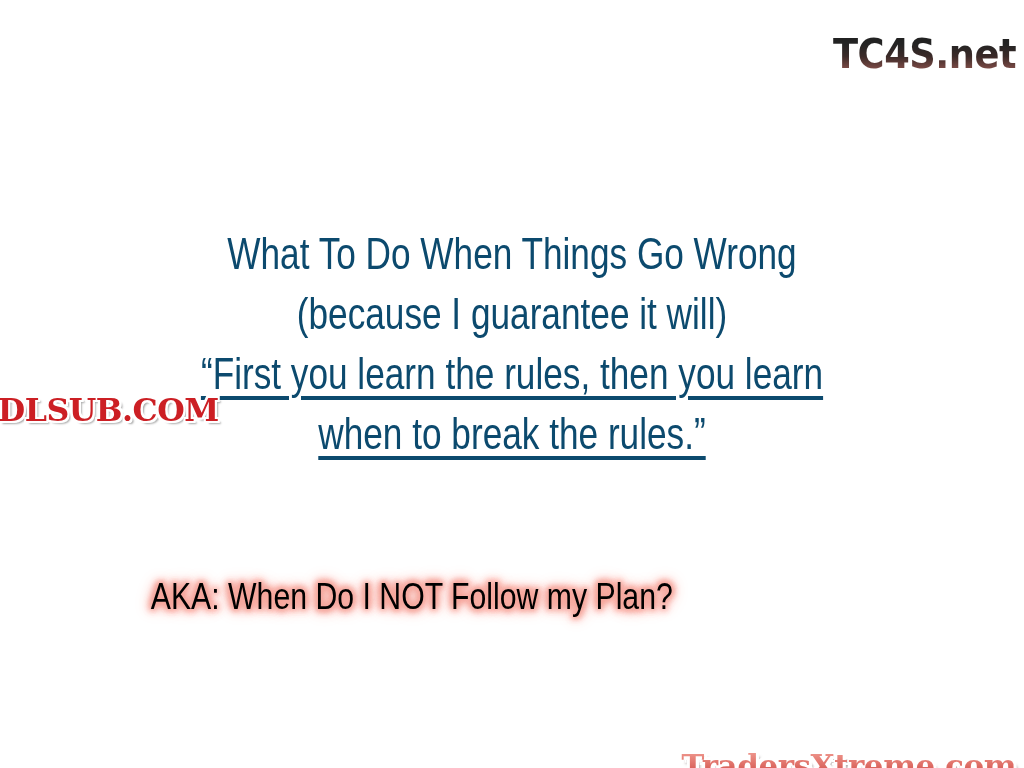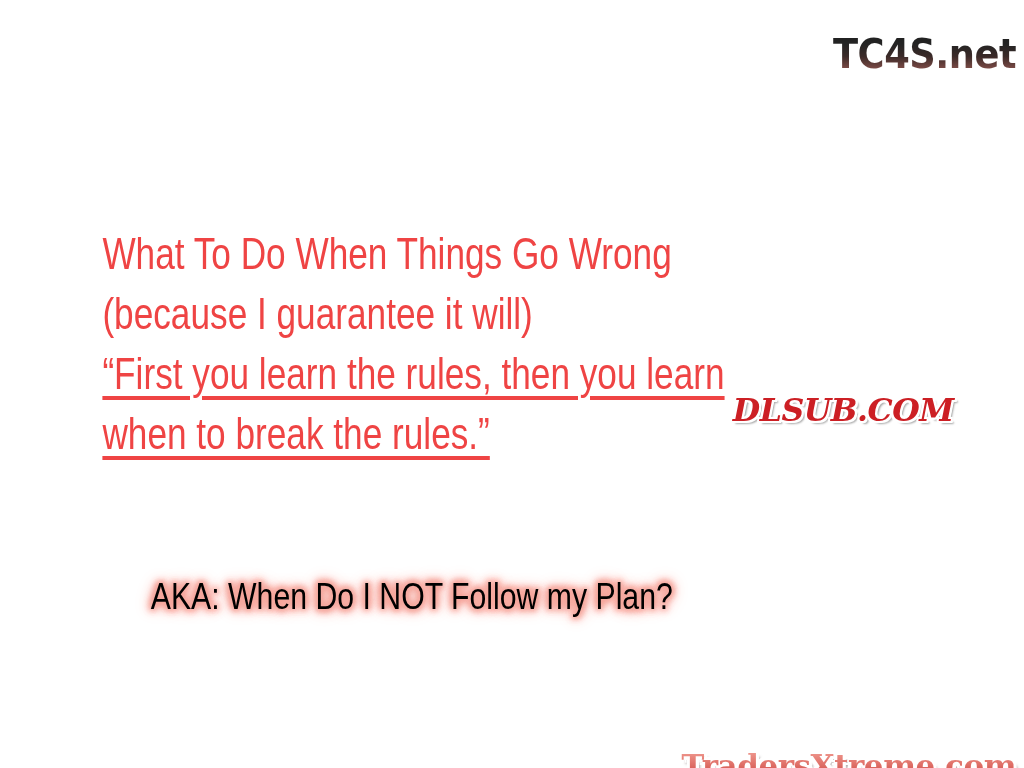--- a/index.html
+++ b/index.html
@@ -42,46 +42,45 @@
     -webkit-text-fill-color: transparent;
     white-space: nowrap;
   }
 
   
   .headline {
     position: absolute;
     left: 0;
     top: 196px;
     width: 1024px;
-    text-align: left;
+    text-align: center;
     font-family: "Liberation Sans", sans-serif;
     font-size: 44px;
     line-height: 60px;
-    color: #ef4444;
+    color: #0c4a6e;
     white-space: nowrap;
   }
   .headline .ln {
     display: block;
     transform: scaleX(0.80);
   }
   .headline .ln.underlined {
     text-decoration: underline;
     text-decoration-thickness: 4px;
     text-underline-offset: 7px;
   }
 
   
   .watermark-dlsub {
     position: absolute;
     left: 0;
     top: 364px;
     width: 952px;
-    text-align: right;
+    text-align: left;
     pointer-events: none;
-    font-style: italic;
   }
   .watermark-dlsub .wm-text {
     display: inline-block;
     font-family: "DejaVu Serif", serif;
     font-size: 31px;
     font-weight: 700;
     letter-spacing: -0.5px;
     color: #cc1f24;
     transform: scaleX(1.02);
     text-shadow:

